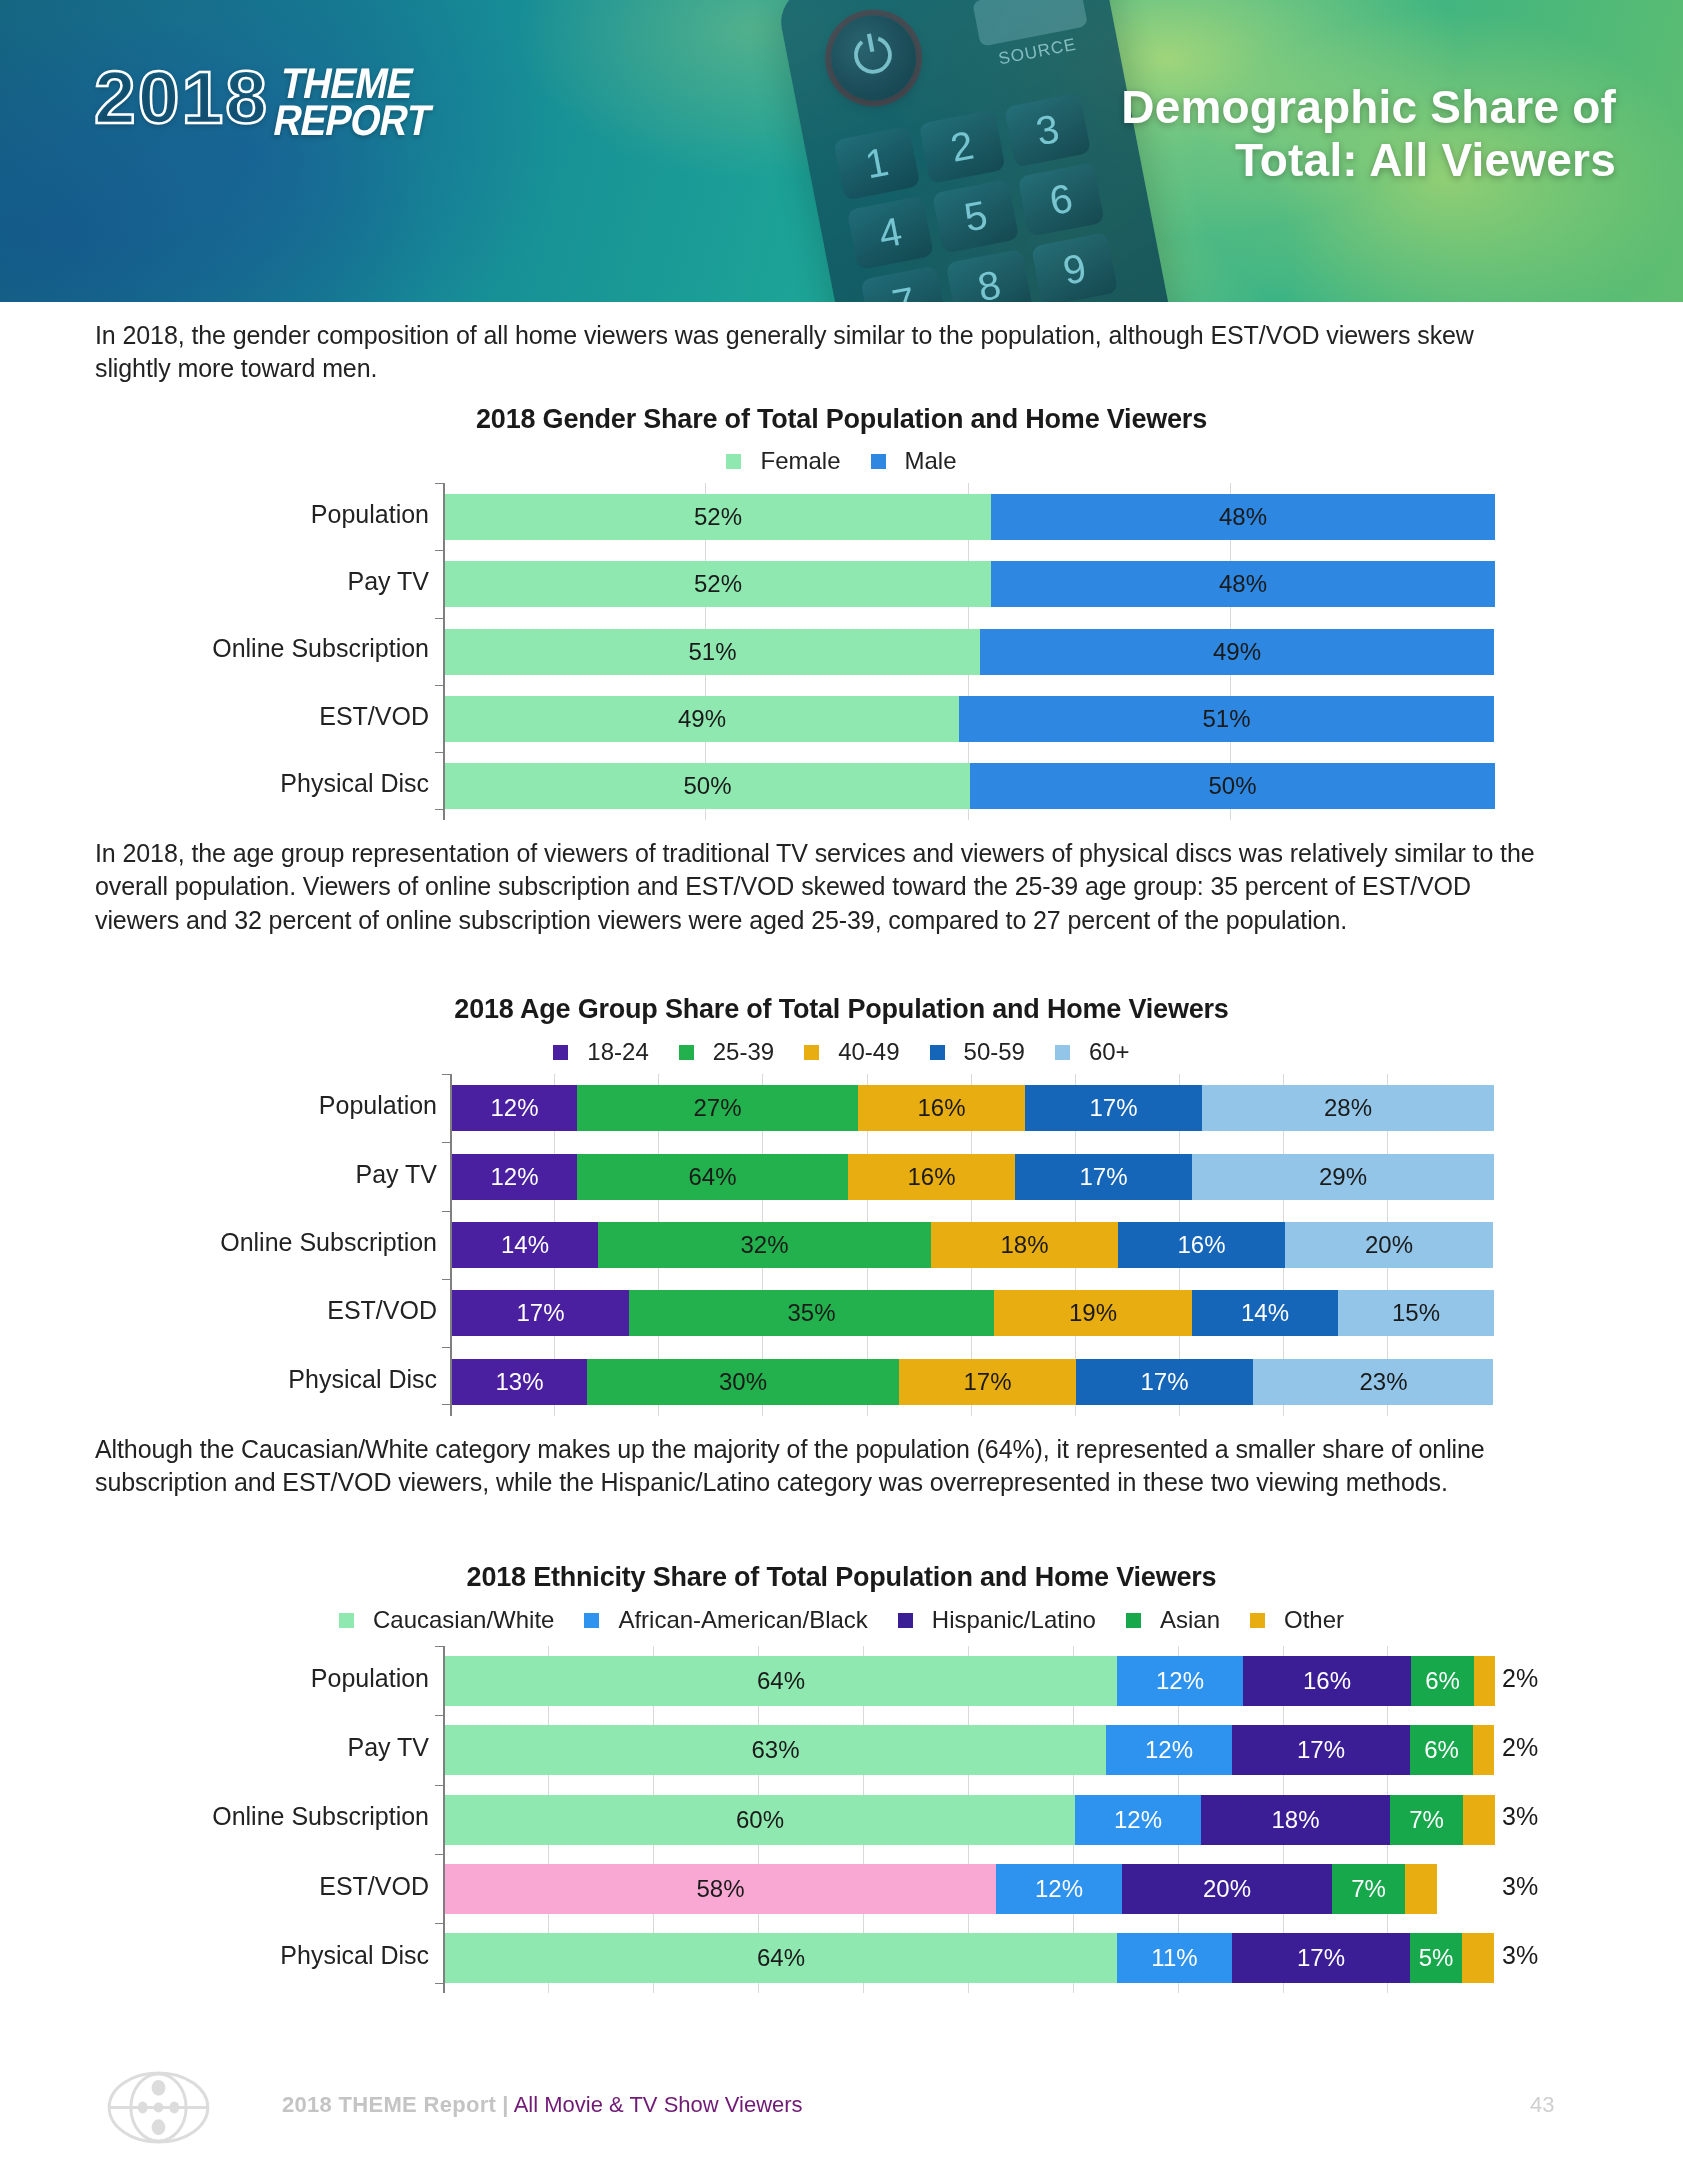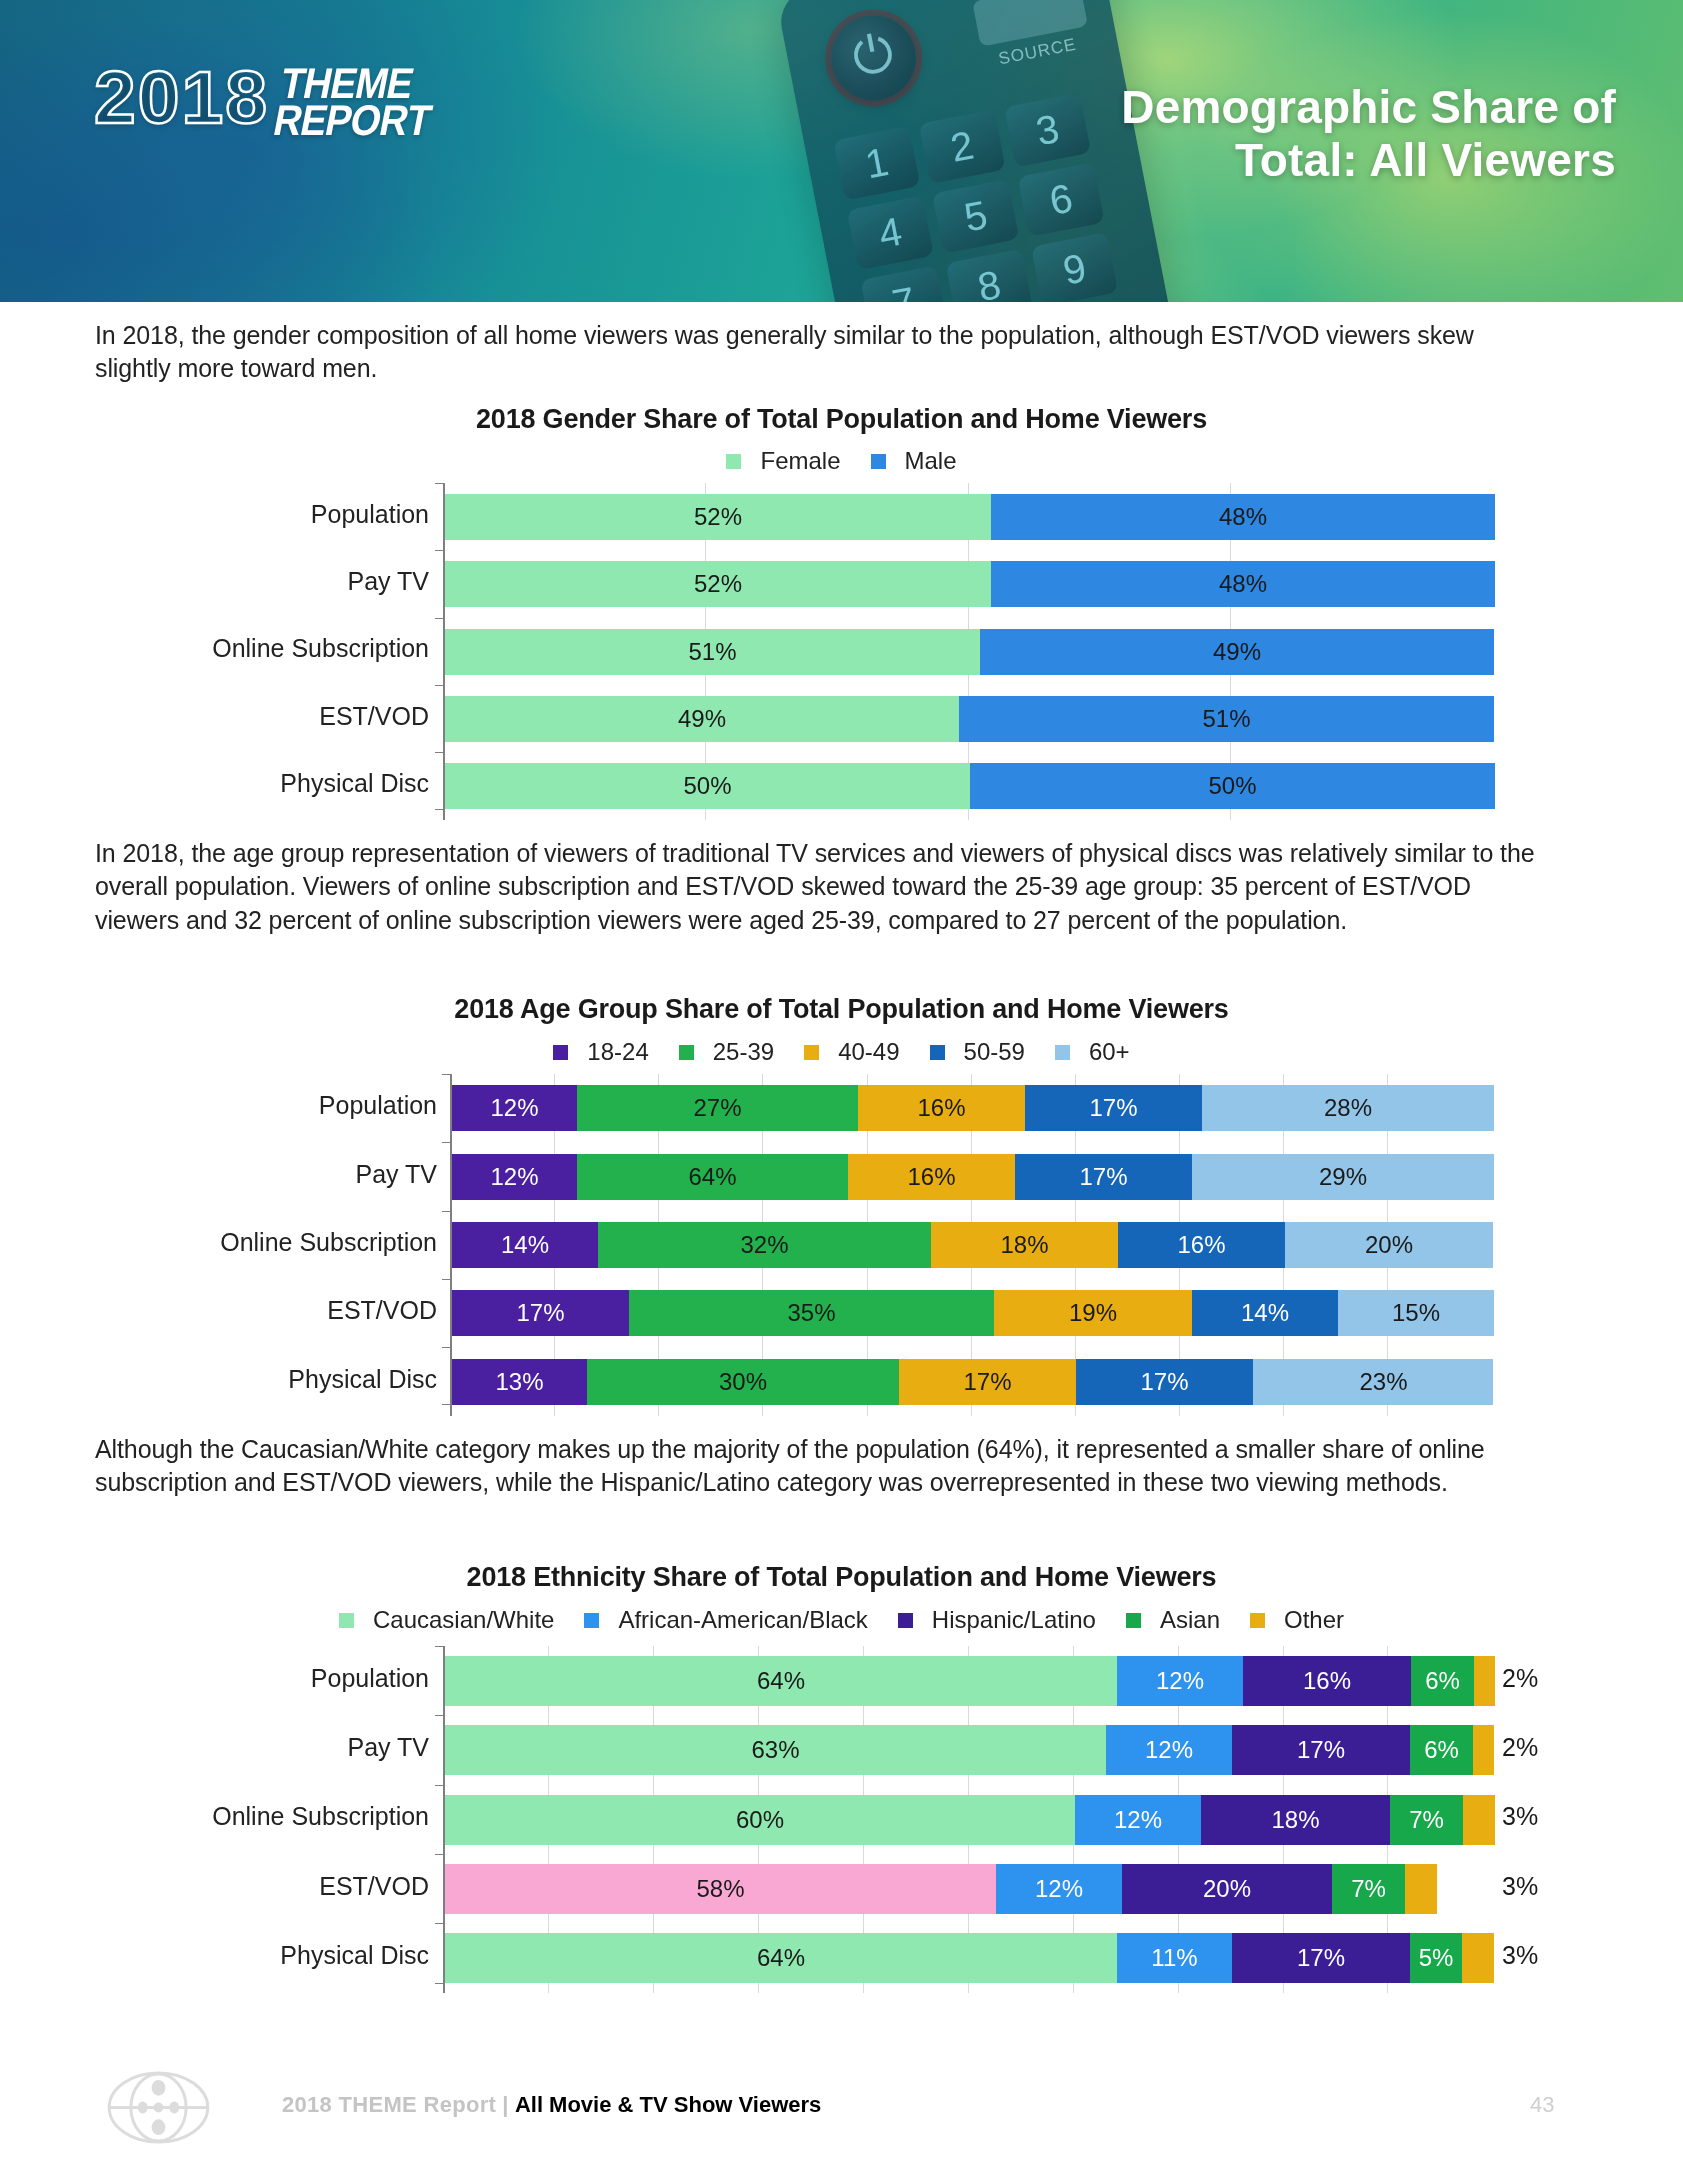--- a/index.html
+++ b/index.html
@@ -127,21 +127,21 @@
 
   
   .footer{position:absolute;left:0;bottom:0;width:1683px;height:149px;}
   .reel{
     position:absolute;left:107px;top:42px;width:103px;height:73px;
   }
   .footer-text{
     position:absolute;left:282px;top:63px;font-size:22px;color:#c9c9c9;
   }
   .footer-text b{font-weight:bold;color:#c4c4c4;letter-spacing:0.3px;}
-  .footer-text span.sub{font-weight:bold;color:#000000;}
+  .footer-text span.sub{font-weight:normal;color:#701a75;}
   .page-no{
     position:absolute;left:1530px;top:63px;font-size:22px;color:#cfcfcf;
   }
 </style>
 </head>
 <body>
 
 <div class="header">
   <div class="header-photo">
     <div class="remote">

